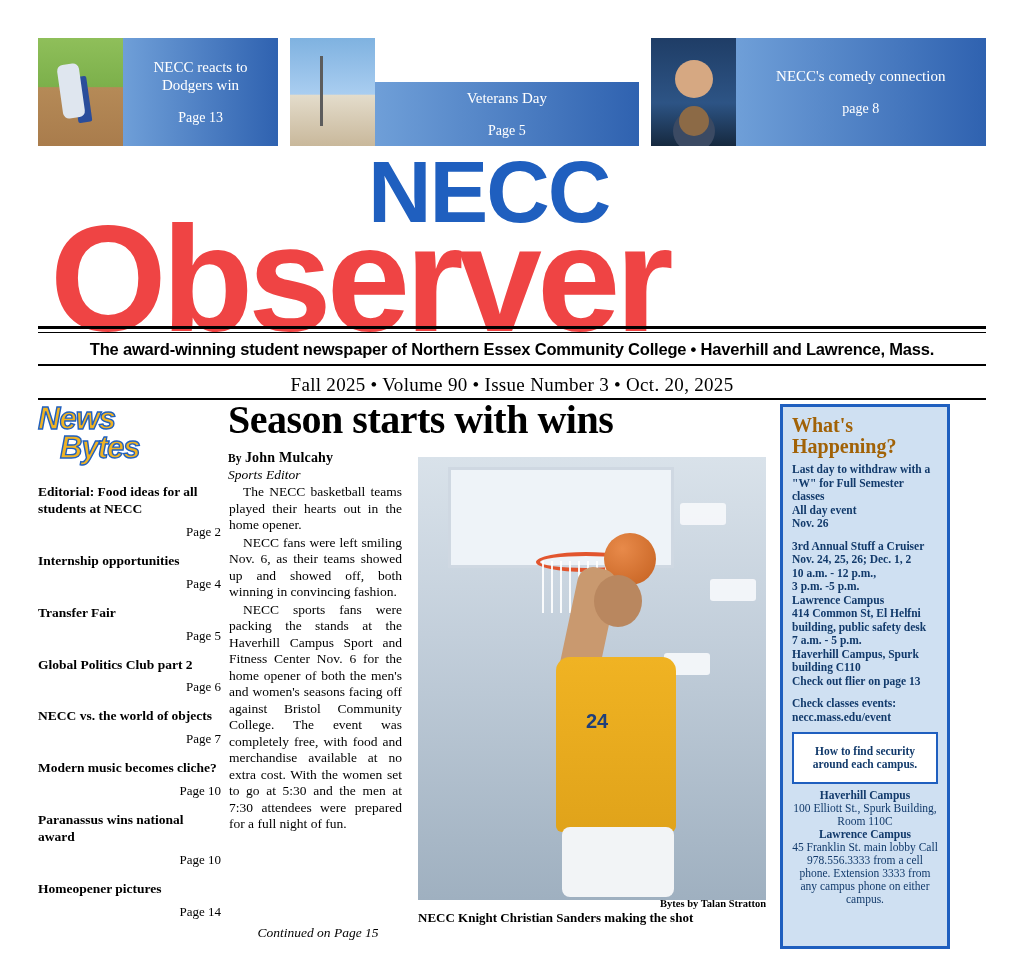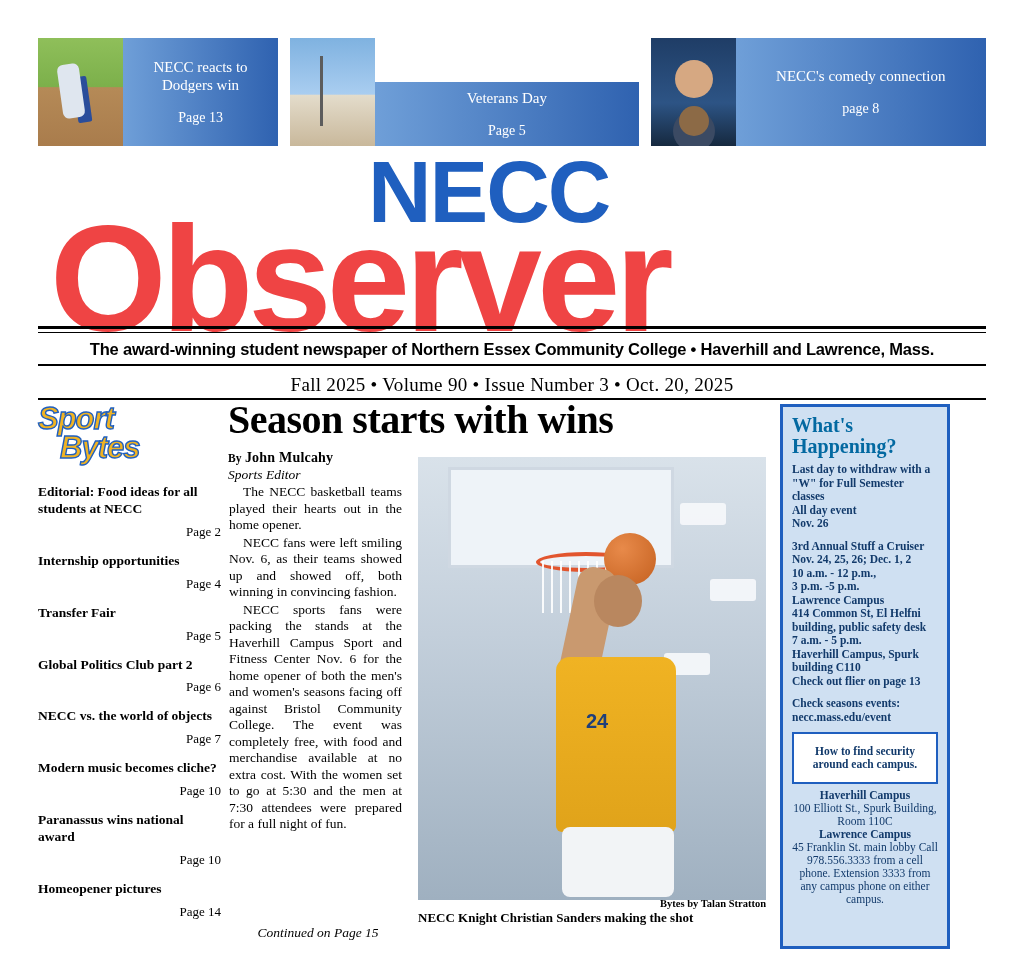--- a/index.html
+++ b/index.html
@@ -138,21 +138,21 @@
     font-family:"Liberation Serif",serif;font-weight:bold;font-size:13px;
   }
 
   
   .rail{
     position:absolute;left:780px;top:404px;width:170px;height:545px;
     border:3px solid #1f5fbf;background:#cfe0f2;padding:8px 9px;box-sizing:border-box;
   }
   .rail h2{
     margin:0 0 6px 0;font-family:"Liberation Serif",serif;font-weight:bold;
-    font-size:20px;line-height:21px;color:#0369a1;
+    font-size:20px;line-height:21px;color:#a16207;
   }
   .rail .blk{font-family:"Liberation Serif",serif;font-weight:bold;font-size:11.5px;line-height:13.5px;color:#123a6b;margin-bottom:9px;}
   .rail .blk div{margin:0;}
   .rail .calendar{font-family:"Liberation Serif",serif;font-weight:bold;font-size:11.5px;line-height:13.5px;color:#123a6b;margin-bottom:8px;}
   .secbox{border:2px solid #1f5fbf;background:#ffffff;padding:11px 4px;text-align:center;
     font-family:"Liberation Serif",serif;font-weight:bold;font-size:11.5px;line-height:13px;color:#123a6b;}
   .secbody{margin-top:5px;text-align:center;font-family:"Liberation Serif",serif;font-size:11.5px;line-height:13px;color:#123a6b;}
   .secbody b{display:block;}
 </style>
 </head>
@@ -193,21 +193,21 @@
   <div class="rule-thick" style="top:332px;height:1px;"></div>
 
   <div class="tagline">The award-winning student newspaper of Northern Essex Community College • Haverhill and Lawrence, Mass.</div>
 
   <div class="rule-thick" style="top:364px;height:2px;"></div>
   <div class="issueline">Fall 2025   •   Volume 90   •   Issue Number 3   •   Oct. 20, 2025</div>
   <div class="rule-thick" style="top:398px;height:2px;"></div>
 
   <div class="col-left">
     <div class="newsbytes-logo">
-      <div class="nb-line">Sport</div>
+      <div class="nb-line">News</div>
       <div class="nb-line second">Bytes</div>
     </div>
 
     <div>
       <div class="nb-item">Editorial: Food ideas for all students at NECC</div>
       <div class="nb-page">Page 2</div>
     </div>
     <div>
       <div class="nb-item">Internship opportunities</div>
       <div class="nb-page">Page 4</div>
@@ -289,21 +289,21 @@
       <div>10 a.m. - 12 p.m.,</div>
       <div>3 p.m. -5 p.m.</div>
       <div>Lawrence Campus</div>
       <div>414 Common St, El Helfni building, public safety desk</div>
       <div>7 a.m. - 5 p.m.</div>
       <div>Haverhill Campus, Spurk building C110</div>
       <div>Check out flier on page 13</div>
     </div>
 
     <div class="calendar">
-      <div>Check seasons events:</div>
+      <div>Check classes events:</div>
       <div>necc.mass.edu/event</div>
     </div>
 
     <div class="secbox">
       <div>How to find security</div>
       <div>around each campus.</div>
     </div>
 
     <div class="secbody">
       <b>Haverhill Campus</b>

